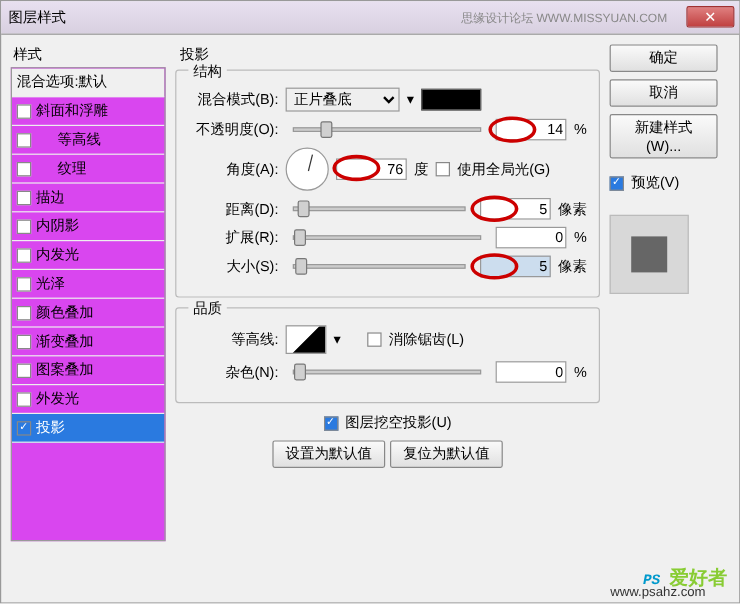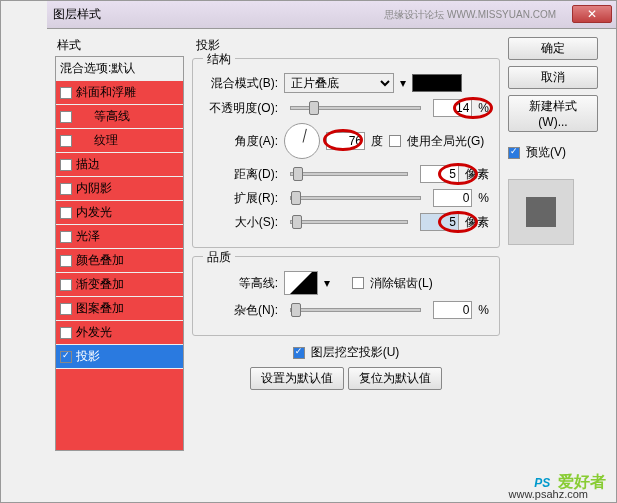--- a/index.html
+++ b/index.html
@@ -1,53 +1,53 @@
 <!DOCTYPE html>
 <html><head>
 <meta charset="utf-8">
 <style>
 *{box-sizing:border-box;font-family:"Microsoft YaHei",SimSun,sans-serif;font-size:12px;}
 body{margin:0;background:#fff;}
-.window{width:617px;height:503px;background:#f0f0f0;border:1px solid #999;position:relative;padding-left:46px;}
+.window{width:617px;height:503px;background:#f0f0f0;border:1px solid #999;position:relative;}
 .titlebar{height:28px;background:linear-gradient(#e8e0f0,#d8d0e0);border-bottom:1px solid #999;display:flex;align-items:center;padding:0 6px;position:relative;}
 .titlebar .title{flex:1;}
 .titlebar .wm{font-size:10px;color:#888;position:absolute;right:60px;}
 .closebtn{width:40px;height:18px;background:linear-gradient(#e08080,#c04040);color:#fff;display:flex;align-items:center;justify-content:center;border:1px solid #a03030;border-radius:2px;cursor:pointer;position:absolute;right:4px;top:4px;}
 .body{display:flex;padding:8px;gap:8px;height:calc(100% - 28px);}
 .leftcol{width:129px;}
 .left-label{margin-bottom:2px;padding-left:2px;}
-.stylelist{border:1px solid #999;background:#ef4444;height:395px;overflow:hidden;}
+.stylelist{border:1px solid #999;background:#d946ef;height:395px;overflow:hidden;}
 .stylelist .row{padding:3px 4px;display:flex;align-items:center;gap:4px;border-bottom:1px solid #eee;}
 .stylelist .row.hdr{background:#f0f0f0;}
 .stylelist .row.sel{background:#2a7ae0;color:#fff;}
 .stylelist .sub{padding-left:18px;}
 .chk{width:12px;height:12px;border:1px solid #888;background:#fff;display:inline-block;}
 .chk.on{background:#2a7ae0;position:relative;}
 .chk.on::after{content:"✓";color:#fff;font-size:9px;position:absolute;left:1px;top:-2px;}
 .midcol{flex:1;}
 .fieldset{border:1px solid #bbb;border-radius:3px;padding:8px 10px 10px;margin-bottom:8px;position:relative;}
 .fieldset .legend{position:absolute;top:-8px;left:10px;background:#f0f0f0;padding:0 4px;}
 .rowf{display:flex;align-items:center;margin:6px 0;gap:6px;}
 .lbl{width:75px;text-align:right;}
 select,input[type=text]{border:1px solid #999;padding:1px 2px;}
 .slider{flex:1;height:4px;background:#ccc;border:1px solid #999;position:relative;margin:0 6px;}
 .slider .thumb{width:10px;height:14px;background:#d0d0d0;border:1px solid #777;position:absolute;top:-6px;border-radius:2px;}
-.numbox{width:39px;text-align:right;}
+.numbox{width:59px;text-align:right;}
 .circle{position:absolute;border:3px solid #cc0000;border-radius:50%;width:40px;height:22px;pointer-events:none;}
 .angle{width:36px;height:36px;border:1px solid #999;border-radius:50%;background:#fff;position:relative;}
 .angle .hand{position:absolute;width:14px;height:1px;background:#333;top:18px;left:18px;transform-origin:left center;transform:rotate(-76deg);}
 .swatch{width:50px;height:18px;background:#000;border:1px solid #666;}
 .gradbox{width:34px;height:24px;border:1px solid #999;background:linear-gradient(135deg,#fff 49%,#000 51%);}
 .btn{border:1px solid #888;background:linear-gradient(#fafafa,#e0e0e0);padding:2px 10px;border-radius:2px;cursor:pointer;}
 .rightcol{width:100px;display:flex;flex-direction:column;gap:6px;align-items:flex-start;}
 .rightcol .btn{width:90px;text-align:center;}
 .preview{width:66px;height:66px;background:#d8d8d8;border:1px solid #bbb;margin-top:6px;display:flex;align-items:center;justify-content:center;}
 .preview .sq{width:30px;height:30px;background:#666;}
 .wmbig{position:absolute;right:10px;bottom:8px;font-size:28px;font-weight:bold;font-style:italic;}
-.wmbig .ps{color:#0099cc;}
+.wmbig .ps{color:#0099cc;font-family:Liberation Mono, monospace;}
 .wmbig .tx{color:#88cc33;font-size:16px;font-style:normal;}
 .wmurl{position:absolute;right:28px;bottom:2px;font-size:11px;color:#333;}
 </style>
 </head>
 <body>
 
 <div class="window">
 
   <div class="titlebar">
     <span class="title">图层样式</span>
@@ -119,21 +119,21 @@
     </div>
 
     <div class="midcol">
       <div style="margin:0 0 4px 4px">投影</div>
 
       <div class="fieldset">
         <span class="legend">结构</span>
 
         <div class="rowf">
           <span class="lbl">混合模式(B):</span>
-          <select style="width:110px">
+          <select style="width:95px">
             <option>正片叠底</option>
           </select>
           <span style="width:6px">▾</span>
           <span class="swatch"></span>
         </div>
 
         <div class="rowf" style="position:relative">
           <span class="lbl">不透明度(O):</span>
           <div class="slider">
               <div class="thumb" style="left:14%"></div>

